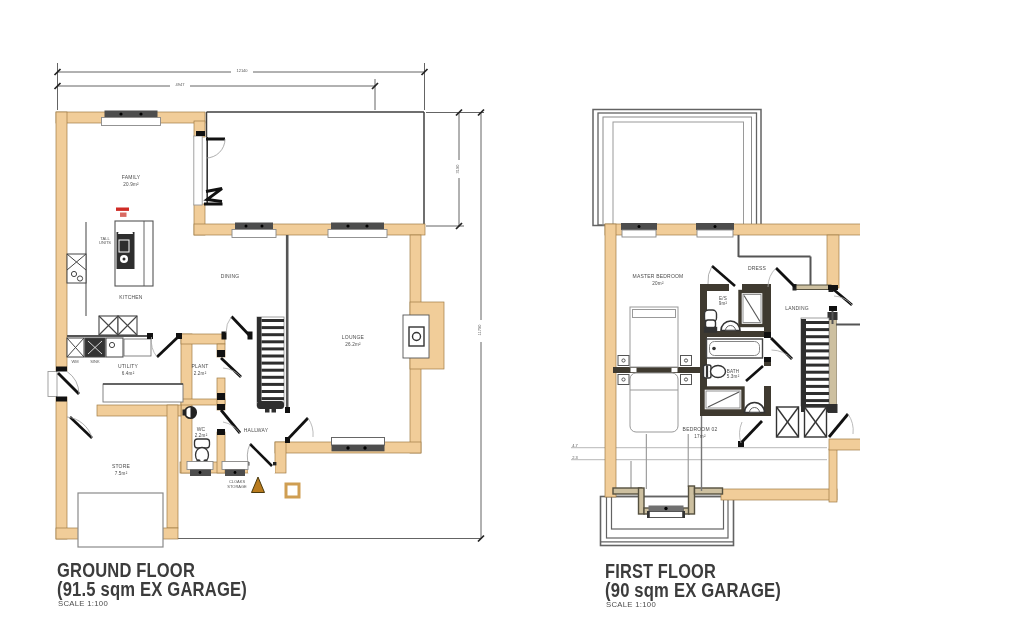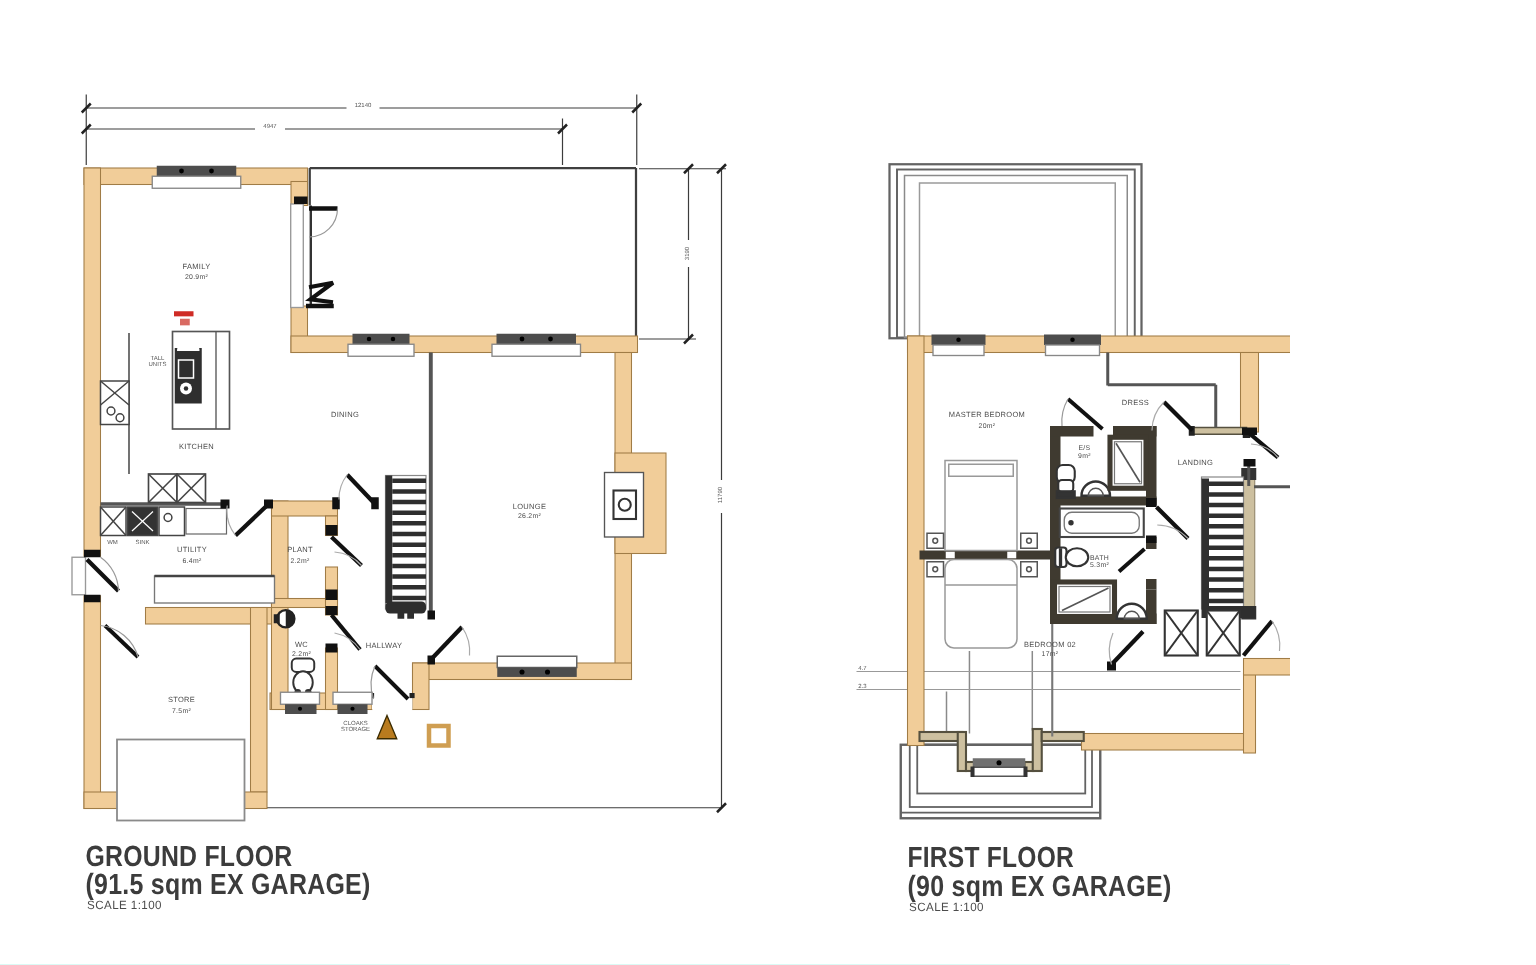--- a/index.html
+++ b/index.html
@@ -1,16 +1,16 @@
 <!DOCTYPE html>
 <html><head>
 <meta charset="utf-8">
 <style>
   html,body{margin:0;padding:0;background:#ffffff;}
-  #page{position:relative;width:860px;height:643px;background:#5eead4;overflow:hidden;
+  #page{position:relative;width:860px;height:643px;background:#fdba74;overflow:hidden;
         font-family:"Liberation Sans", sans-serif;}
   svg{position:absolute;left:0;top:0;}
   .rm{font-family:"Liberation Sans",sans-serif;fill:#4c4c4c;font-size:5px;letter-spacing:.2px;text-anchor:middle;}
   .rs{font-family:"Liberation Sans",sans-serif;fill:#4c4c4c;font-size:4.6px;letter-spacing:.2px;text-anchor:middle;}
   .dim{font-family:"Liberation Sans",sans-serif;fill:#555;font-size:4px;text-anchor:middle;}
   .ttl{font-family:"Liberation Sans",sans-serif;font-weight:bold;font-size:19.5px;fill:#3c3c3c;letter-spacing:.2px;}
   .scl{font-family:"Liberation Sans",sans-serif;font-size:8px;fill:#4c4c4c;letter-spacing:.3px;}
 </style>
 </head>
 <body>

